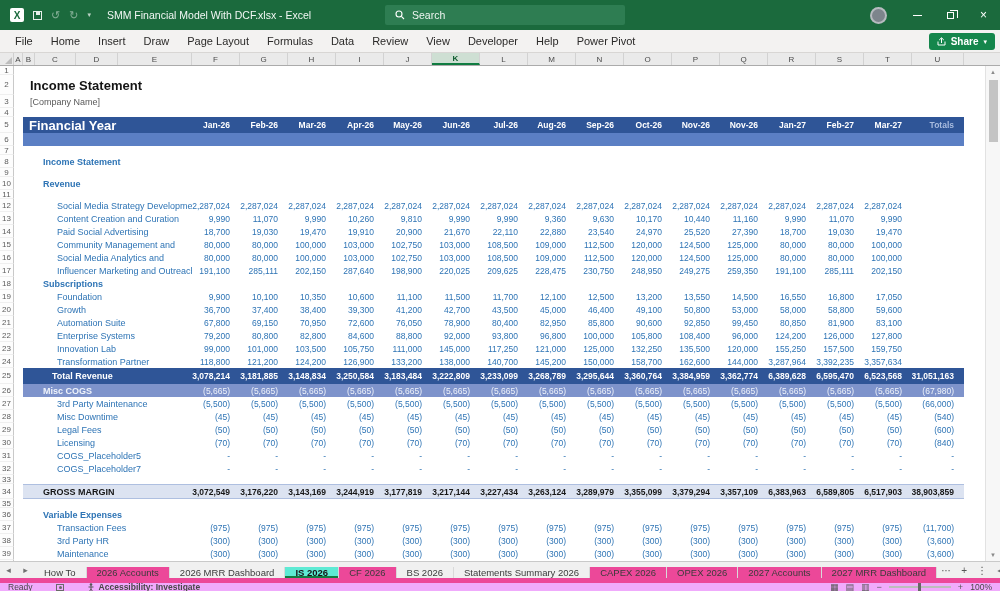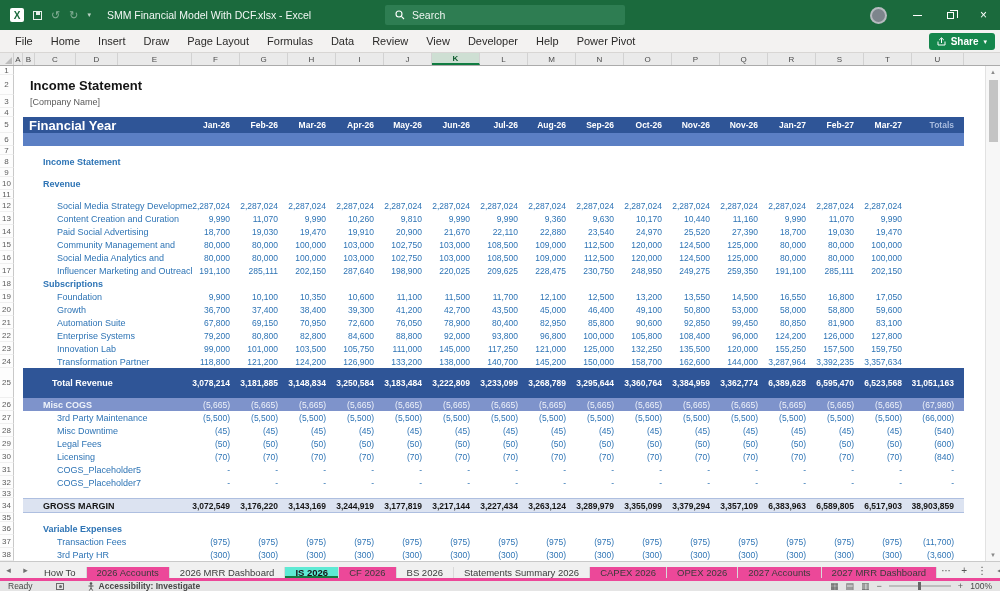--- a/index.html
+++ b/index.html
@@ -50,21 +50,21 @@
 .r-title{height:20px}.r-title .lab{font-size:13px;font-weight:bold;color:#141414;padding-left:16px;width:400px}
 .r-subtitle{height:13px}.r-subtitle .lab{color:#595959;padding-left:16px}
 .r-monthhdr{height:16px}.r-monthhdr .band{background:#2F5597}
 .r-monthhdr .lab{padding-left:6px;color:#fff;font-weight:bold;font-size:13px}
 .r-monthhdr .v{color:#fff;font-weight:bold}
 .r-monthhdr .v.t{color:#a9bcdf}
 .r-bandmid{height:13px}.r-bandmid .band{background:#5B7FC4}
 .r-section{height:13px}.r-section .lab{font-weight:bold;padding-left:29px}
 .r-subsection{height:13px}.r-subsection .lab{font-weight:bold;padding-left:29px}
 .r-item{height:13px}.r-item .lab{padding-left:43px}
-.r-totaldark{height:30px}.r-totaldark .band{background:#2F5597}
+.r-totaldark{height:16px}.r-totaldark .band{background:#2F5597}
 .r-totaldark .lab{padding-left:29px;color:#fff;font-weight:bold}
 .r-totaldark .v{color:#fff;font-weight:bold}
 .r-bandcogs{height:13px}.r-bandcogs .band{background:#7E93CB}
 .r-bandcogs .lab{padding-left:20px;color:#eff3fa;font-weight:bold}
 .r-bandcogs .v{color:#eff3fa}
 .r-gross{height:15px}.r-gross .band{background:#DCE3F1;border-top:1px solid #aebfe0;border-bottom:1px solid #aebfe0}
 .r-gross .lab{padding-left:20px;color:#161616;font-weight:bold}
 .r-gross .v{color:#161616;font-weight:bold}
 
 .vscroll{position:absolute;top:13px;right:0;width:15px;height:495px;background:#f7f7f7;border-left:1px solid #e2e2e2;display:flex;flex-direction:column;align-items:center}
@@ -75,21 +75,21 @@
 .tabsbar{position:absolute;top:561px;left:0;right:0;height:17px;background:#f0f0f0;border-top:1px solid #c9c9c9;display:flex;align-items:stretch;font-size:9.5px;color:#3b3b3b}
 .tnav{width:17px;display:flex;align-items:center;justify-content:center;color:#6f6f6f;font-size:9px;flex:none}
 .stabs{display:flex;align-items:flex-end}
 .stab{display:flex;align-items:center;padding:0 10px;border-right:1px solid #d9d9d9;white-space:nowrap;background:#f0f0f0}
 .stab.yellow{background:#ec4899}
 .stab.active{background:#5eead4;font-weight:bold;color:#161616;box-shadow:inset 0 -2px 0 #107C41}
 .tmisc{display:flex;align-items:center;justify-content:center;width:18px;color:#555;font-size:10px;flex:none}
 .tabfill{flex:1}
 .hscroll{display:flex;align-items:center;gap:3px;padding:0 6px;color:#6f6f6f;font-size:8px}
 
-.statusbar{position:absolute;top:578px;left:0;right:0;height:13px;background:#e5e5e5;border-top:3px solid #ec4899;display:flex;align-items:center;font-size:8.5px;color:#474747;padding:0 8px;gap:23px}
+.statusbar{position:absolute;top:578px;left:0;right:0;height:13px;background:#f0abfc;border-top:5px solid #ec4899;display:flex;align-items:center;font-size:8.5px;color:#474747;padding:0 8px;gap:23px}
 .macroico{width:8px;height:7px;border:1px solid #6a6a6a;position:relative}
 .macroico:before{content:"";position:absolute;left:2px;top:1px;width:3px;height:3px;background:#6a6a6a;border-radius:50%}
 .accwrap{display:flex;align-items:center;gap:4px}
 .sb-right{margin-left:auto;display:flex;align-items:center;gap:7px}
 .viewico{font-size:9px;color:#585858}
 .zoomsign{font-size:9px;color:#585858}
 .zoomtrack{width:62px;height:2px;background:#bdbdbd;position:relative}
 .zoomthumb{position:absolute;left:29px;top:-3px;width:3px;height:8px;background:#666}
 .zoomlabel{min-width:22px;text-align:right}
 </style>

